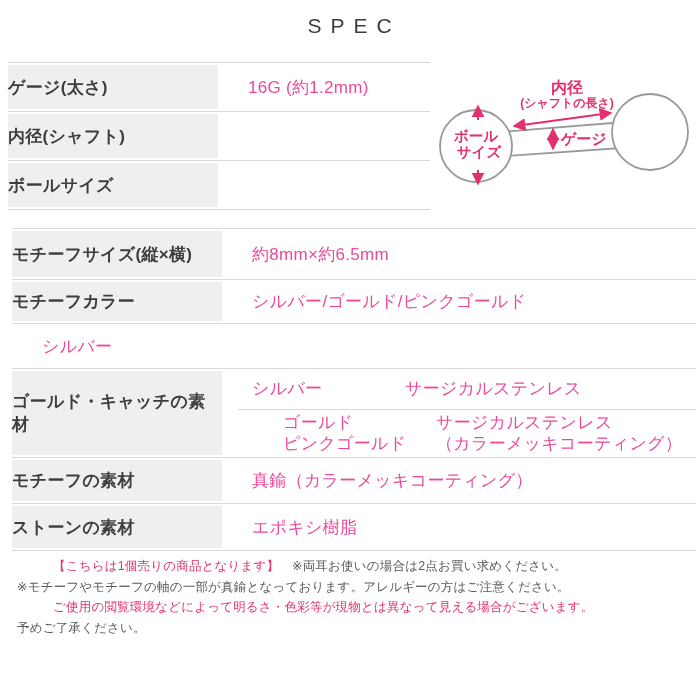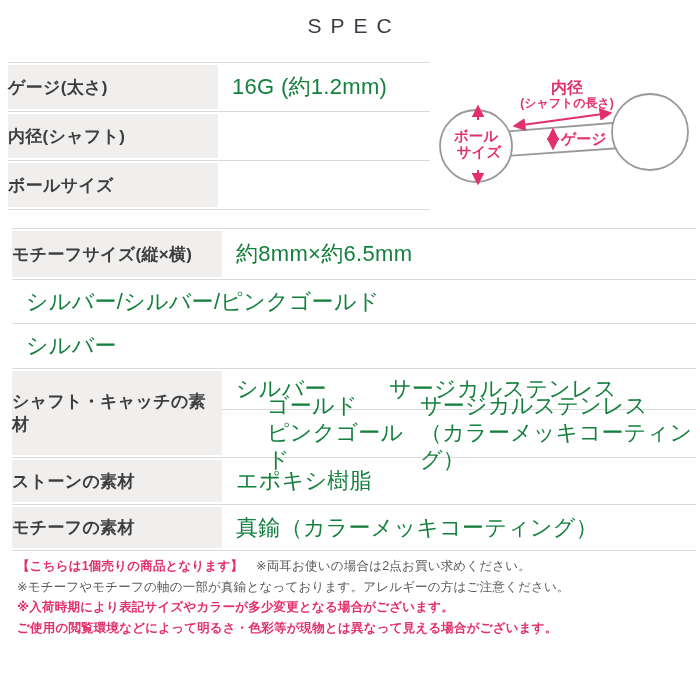--- a/index.html
+++ b/index.html
@@ -12,33 +12,33 @@
 
   .spec-table { position:absolute; border-bottom:1px solid #d9d9d9; }
   .spec-table.top { left:8px; top:62px; width:422px; }
   .spec-table.main { left:12px; top:228px; width:684px; }
 
   .row { display:flex; border-top:1px solid #d9d9d9; }
   .cell-label { width:210px; flex-shrink:0; background:#f0efee; margin:2px 0;
                 display:flex; align-items:center; padding-left:0;
                 font-size:17px; font-weight:600; color:#3d3d3d; letter-spacing:0.3px; }
   .cell-value { flex:1; display:flex; align-items:center; padding-left:14px;
-                font-size:22px; color:#15803d; letter-spacing:0.3px; }
+                font-size:17px; color:#ec4899; letter-spacing:0.3px;margin-left:16px; }
 
   .val-split { flex-direction:column; align-items:stretch; padding-left:0; }
   .sub-row { display:flex; align-items:center; }
   .sub-row + .sub-row { border-top:1px solid #d9d9d9;padding-left:31px; }
   .sub-col-a { width:167px; flex-shrink:0; padding-left:14px; white-space:pre-line; line-height:1.22; }
   .sub-col-b { flex:1; white-space:pre-line; line-height:1.22; }
 
   .diagram { position:absolute; left:430px; top:60px; }
 
   .notes { position:absolute; left:17px; top:556px; width:676px;
            font-size:12.5px; line-height:20.5px; color:#595959; letter-spacing:0.2px; }
-  .pink { color:#e2306a; font-weight:bold; }
+  .pink { color:#e2306a; font-weight:normal;margin-left:36px; }
 </style>
 </head>
 <body>
 
 <div class="page">
 
   <div class="spec-title">SPEC</div>
 
   <div class="spec-table top">
     <div class="row" style="height:49px">
@@ -78,50 +78,51 @@
     <text x="46" y="81" text-anchor="middle" font-size="14.5" font-weight="bold" fill="#e2306a">ボール</text>
     <text x="49" y="97" text-anchor="middle" font-size="14.5" font-weight="bold" fill="#e2306a">サイズ</text>
   </svg>
 
   <div class="spec-table main">
     <div class="row" style="height:51px">
       <div class="cell-label">モチーフサイズ(縦×横)</div>
       <div class="cell-value">約8mm×約6.5mm</div>
     </div>
     <div class="row" style="height:44px">
-      <div class="cell-value">シルバー/シルバー/ピンクゴールド</div>
+      <div class="cell-label">モチーフカラー</div>
+      <div class="cell-value">シルバー/ゴールド/ピンクゴールド</div>
     </div>
     <div class="row" style="height:45px">
       <div class="cell-value">シルバー</div>
     </div>
     <div class="row" style="height:89px">
-      <div class="cell-label">シャフト・キャッチの素材</div>
+      <div class="cell-label">ゴールド・キャッチの素材</div>
       <div class="cell-value val-split">
         <div class="sub-row" style="height:40px">
           <div class="sub-col-a">シルバー</div>
           <div class="sub-col-b">サージカルステンレス</div>
         </div>
         <div class="sub-row" style="height:48px">
           <div class="sub-col-a">ゴールド
 ピンクゴールド</div>
           <div class="sub-col-b">サージカルステンレス
 （カラーメッキコーティング）</div>
         </div>
       </div>
     </div>
+    <div class="row" style="height:46px">
+      <div class="cell-label">モチーフの素材</div>
+      <div class="cell-value">真鍮（カラーメッキコーティング）</div>
+    </div>
     <div class="row" style="height:47px">
       <div class="cell-label">ストーンの素材</div>
       <div class="cell-value">エポキシ樹脂</div>
-    </div>
-    <div class="row" style="height:46px">
-      <div class="cell-label">モチーフの素材</div>
-      <div class="cell-value">真鍮（カラーメッキコーティング）</div>
     </div>
   </div>
 
   <div class="notes">
     <div><span class="pink">【こちらは1個売りの商品となります】</span><span>　※両耳お使いの場合は2点お買い求めください。</span></div>
     <div>※モチーフやモチーフの軸の一部が真鍮となっております。アレルギーの方はご注意ください。</div>
-    <div class="pink">※入荷時期により表記サイズやカラーが多少変更となる場合がございます。</div>
     <div class="pink">ご使用の閲覧環境などによって明るさ・色彩等が現物とは異なって見える場合がございます。</div>
+    <div>予めご了承ください。</div>
   </div>
 
 </div>
 
 </body></html>

